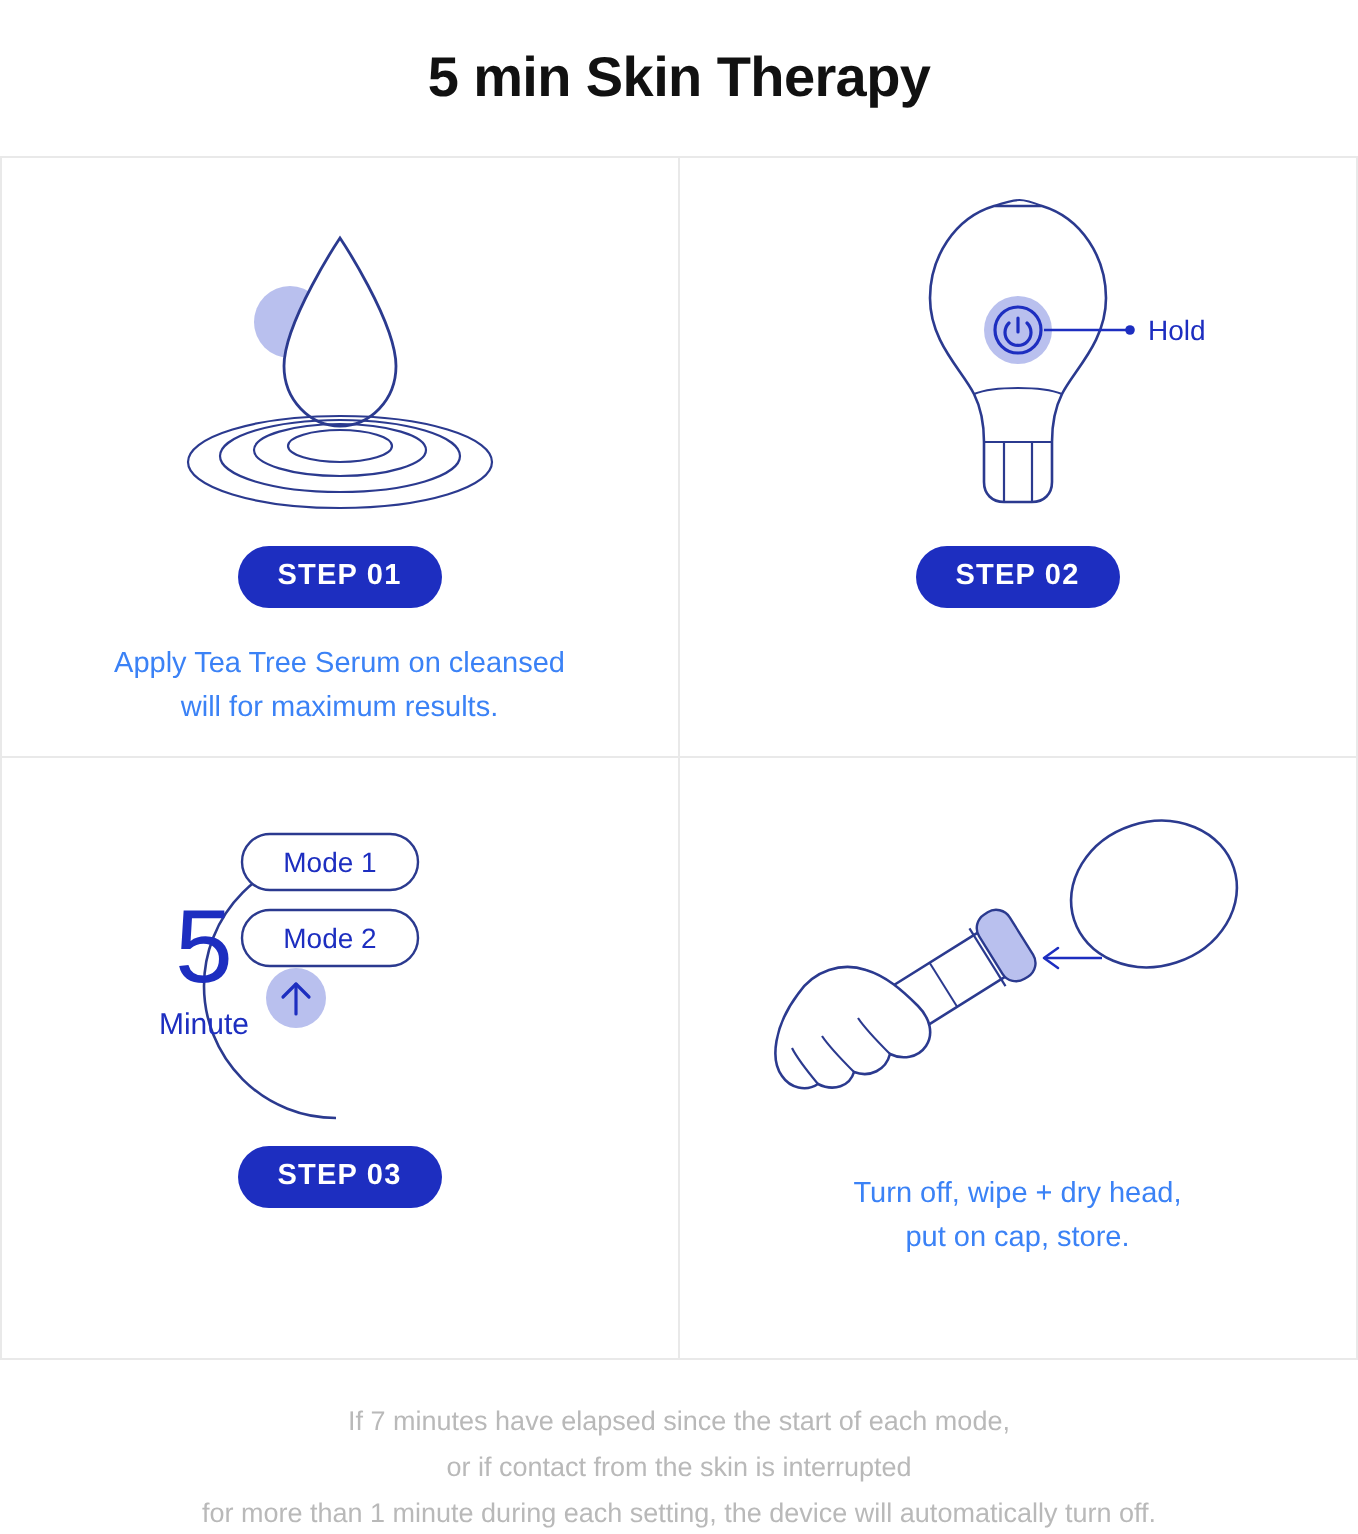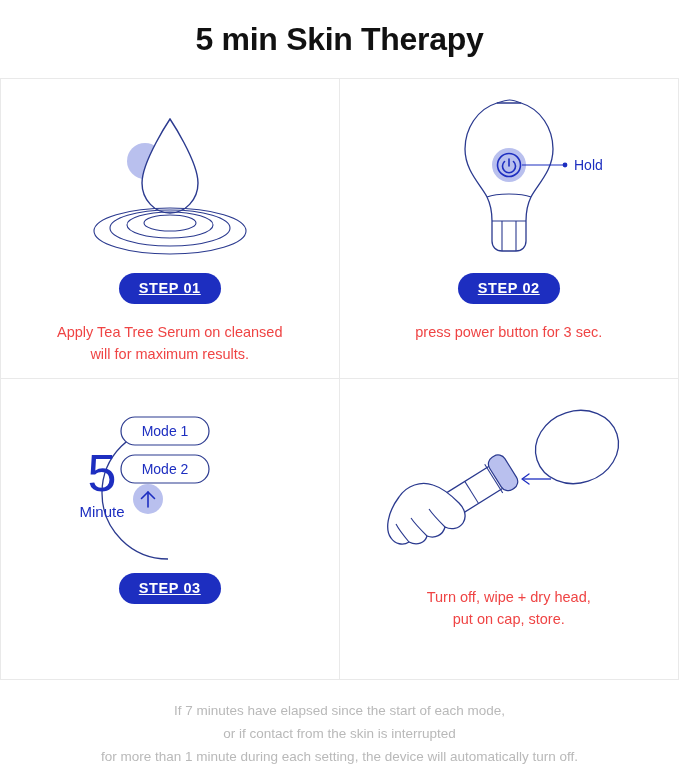--- a/index.html
+++ b/index.html
@@ -16,21 +16,21 @@
     overflow: hidden;
   }
   
   .title {
     position: absolute;
     top: 0; left: 0; right: 0;
     height: 78px;
     display: flex;
     align-items: center;
     justify-content: center;
-    font-size: 32px;
+    font-size: 28px;
     font-weight: bold;
     color: #111111;
     letter-spacing: -0.3px;
   }
   
   .grid {
     position: absolute;
     top: 78px;
     left: 0;
     width: 679px;
@@ -59,27 +59,26 @@
   .art svg { display:block; margin: 0 auto; }
   .badge {
     background: #1d2ec0;
     color: #ffffff;
     font-size: 14.5px;
     font-weight: bold;
     letter-spacing: 0.6px;
     padding: 7px 20px 8px;
     border-radius: 20px;
     margin-top: 4px;
-    text-decoration: underline;
   }
   .caption {
     margin-top: 17px;
     font-size: 14.5px;
     line-height: 1.55;
-    color: #ef4444;
+    color: #3b82f6;
     text-align: center;
     padding: 0 18px;
   }
   .caption div { white-space: nowrap; }
   
   .footer {
     position: absolute;
     top: 700px;
     left: 0;
     width: 679px;
@@ -141,21 +140,20 @@
           <path d="M140 70 L140 77" stroke="#1d2ec0" stroke-width="1.6" fill="none" stroke-linecap="round"></path>
           <path d="M135.5 72.5 A6.5 6.5 0 1 0 144.5 72.5" fill="none" stroke="#1d2ec0" stroke-width="1.6" stroke-linecap="round"></path>
 
           <line x1="153" y1="76" x2="196" y2="76" stroke="#1d2ec0" stroke-width="1.2"></line>
           <circle cx="196" cy="76" r="2.4" fill="#1d2ec0"></circle>
           <text x="205" y="81" class="blue-label" font-size="14">Hold</text>
         </svg>
       </div>
       <div class="badge">STEP 02</div>
       <div class="caption">
-        <div>press power button for 3 sec.</div>
       </div>
     </div>
 
     <div class="cell">
       <div class="art">
         <svg width="300" height="180" viewBox="0 0 300 180">
 
           <path d="M148 38 A66 66 0 1 0 148 170" fill="none" stroke="#2b3a8f" stroke-width="1.3"></path>
 
           <text x="82" y="102" class="blue-label" font-size="52" text-anchor="middle">5</text>

